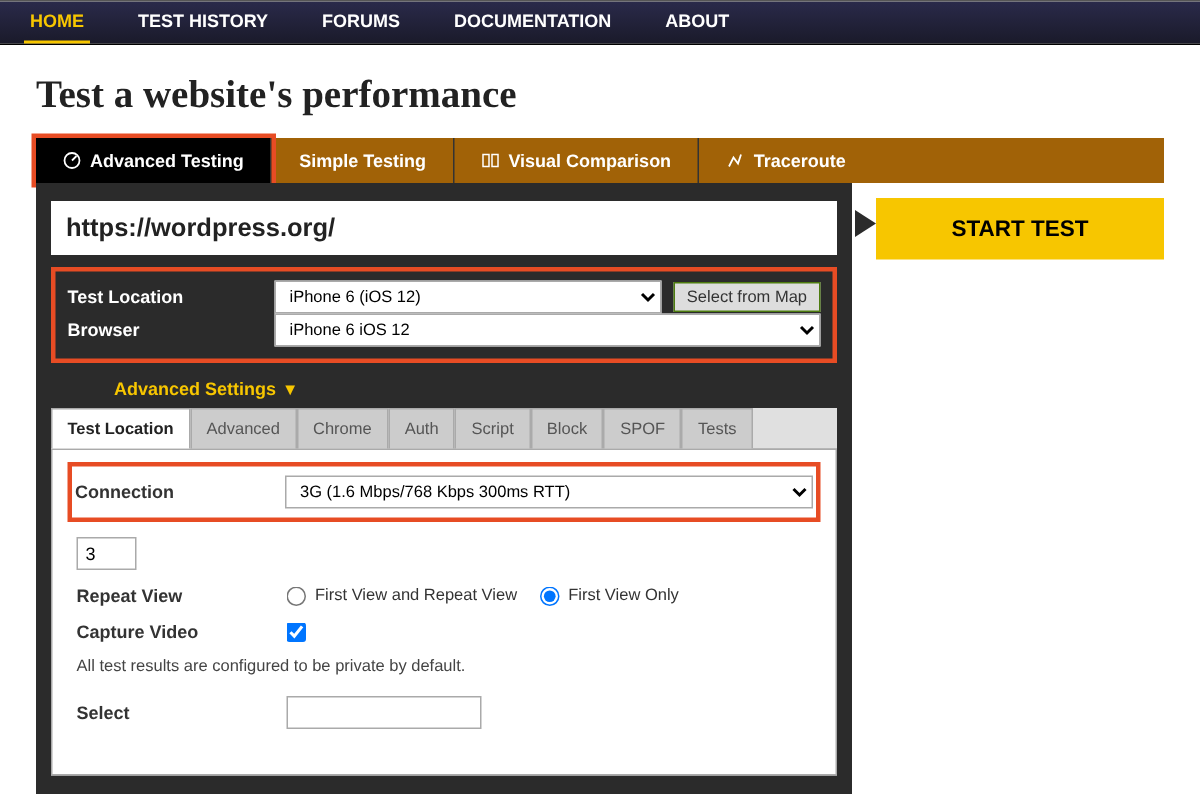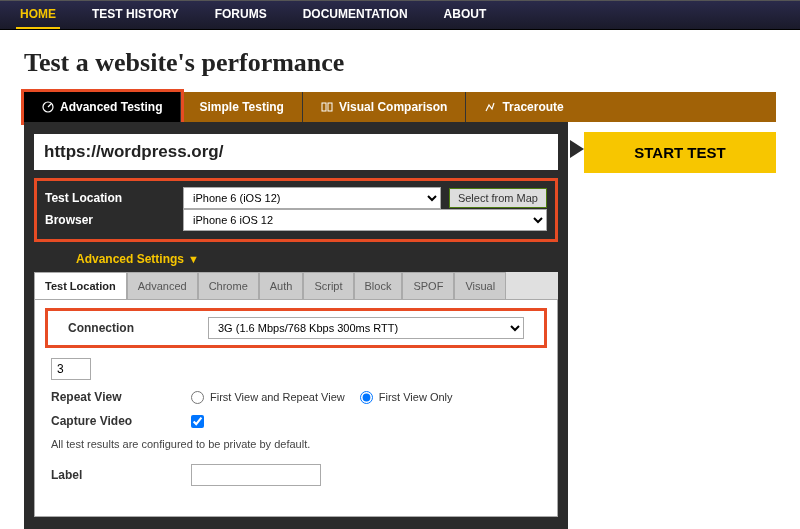--- a/index.html
+++ b/index.html
@@ -38,21 +38,21 @@
   .subtab { background:#ccc; color:#555; font-size:11px; padding:7px 10px; border:1px solid #aaa; border-bottom:none; cursor:pointer; }
   .subtab.active { background:#fff; color:#222; font-weight:bold; }
   
   .settings-body { background:#fff; border:1px solid #aaa; padding:14px 16px 20px 16px; }
   .srow { display:flex; align-items:center; margin:10px 0; gap:10px; }
   .slabel { width:130px; font-size:12px; font-weight:bold; color:#333; }
   .slabel .sub { display:block; font-size:10px; font-weight:normal; color:#666; }
   .small-input { width:40px; border:1px solid #aaa; padding:3px 5px; font-size:12px; }
   .radio-group { font-size:11px; color:#333; display:flex; gap:6px; }
   .note { font-size:11px; color:#444; margin:10px 0 14px 0; }
-  .conn-highlight { border:3px solid #e74c24; padding:6px 20px; margin:-6px -6px 8px -6px; display:flex; align-items:center; gap:10px; }
+  .conn-highlight { border:3px solid #e74c24; padding:6px 2px; margin:-6px -6px 8px -6px; display:flex; align-items:center; gap:10px; }
   .text-input { width:130px; border:1px solid #aaa; padding:3px 5px; font-size:12px; height:22px; }
 </style>
 </head>
 <body>
 
 <div class="topnav">
   <a class="active">HOME</a>
   <a>TEST HISTORY</a>
   <a>FORUMS</a>
   <a>DOCUMENTATION</a>
@@ -109,21 +109,21 @@
       </div>
       
       <div class="subtabs">
         <div class="subtab active">Test Location</div>
         <div class="subtab">Advanced</div>
         <div class="subtab">Chrome</div>
         <div class="subtab">Auth</div>
         <div class="subtab">Script</div>
         <div class="subtab">Block</div>
         <div class="subtab">SPOF</div>
-        <div class="subtab">Visual</div>
+        <div class="subtab">Tests</div>
       </div>
       
       <div class="settings-body">
         <div class="conn-highlight">
           <div class="slabel">Connection</div>
           <select class="select"><option>3G (1.6 Mbps/768 Kbps 300ms RTT)</option></select>
         </div>
         <div class="srow">
           <input class="small-input" value="3" style="">
         </div>
@@ -136,21 +136,21 @@
             <input type="radio" name="rv" checked="" style="">
             <span>First View Only</span>
           </div>
         </div>
         <div class="srow">
           <div class="slabel">Capture Video</div>
           <input type="checkbox" checked="" style="">
         </div>
         <div class="note">All test results are configured to be private by default.</div>
         <div class="srow">
-          <div class="slabel">Label</div>
+          <div class="slabel">Select</div>
           <input class="text-input" style="">
         </div>
       </div>
     </div>
 
     <div class="start-col">
       <div class="arrow-notch"></div>
       <div class="start-btn">START TEST</div>
     </div>
   </div>

